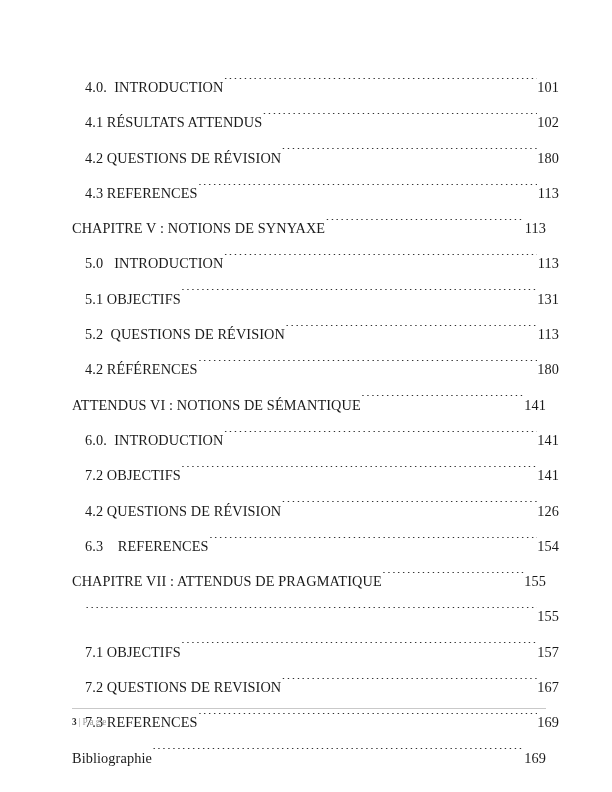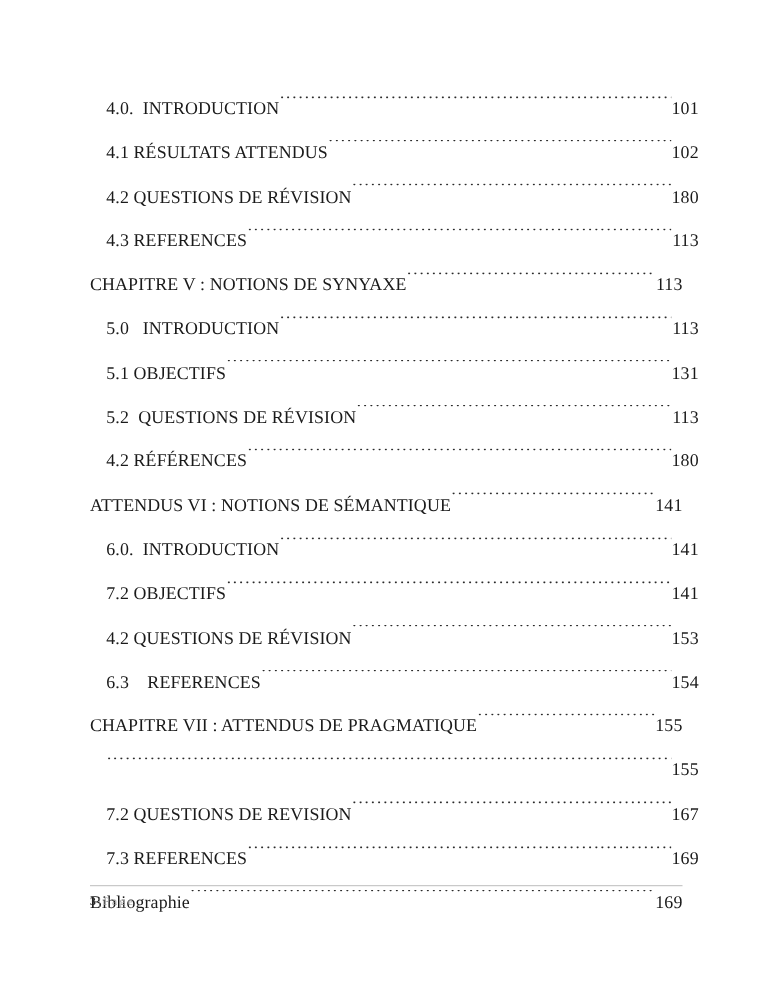--- a/index.html
+++ b/index.html
@@ -175,35 +175,40 @@
         <span class="toc-page">141</span>
       </div>
       <div class="toc-line level-sub">
         <span class="toc-title">7.2 OBJECTIFS</span>
         <span class="toc-dots"></span>
         <span class="toc-page">141</span>
       </div>
       <div class="toc-line level-sub">
         <span class="toc-title">4.2 QUESTIONS DE RÉVISION</span>
         <span class="toc-dots"></span>
-        <span class="toc-page">153</span>
+        <span class="toc-page">126</span>
       </div>
       <div class="toc-line level-sub">
         <span class="toc-title">6.3&nbsp;&nbsp;&nbsp; REFERENCES</span>
         <span class="toc-dots"></span>
         <span class="toc-page">154</span>
       </div>
       <div class="toc-line level-chapter">
         <span class="toc-title">CHAPITRE VII : ATTENDUS DE PRAGMATIQUE</span>
         <span class="toc-dots"></span>
         <span class="toc-page">155</span>
       </div>
       <div class="toc-line level-sub">
         <span class="toc-dots"></span>
         <span class="toc-page">155</span>
+      </div>
+      <div class="toc-line level-sub">
+        <span class="toc-title">7.1 OBJECTIFS</span>
+        <span class="toc-dots"></span>
+        <span class="toc-page">157</span>
       </div>
       <div class="toc-line level-sub">
         <span class="toc-title">7.2 QUESTIONS DE REVISION</span>
         <span class="toc-dots"></span>
         <span class="toc-page">167</span>
       </div>
       <div class="toc-line level-sub">
         <span class="toc-title">7.3 REFERENCES</span>
         <span class="toc-dots"></span>
         <span class="toc-page">169</span>

